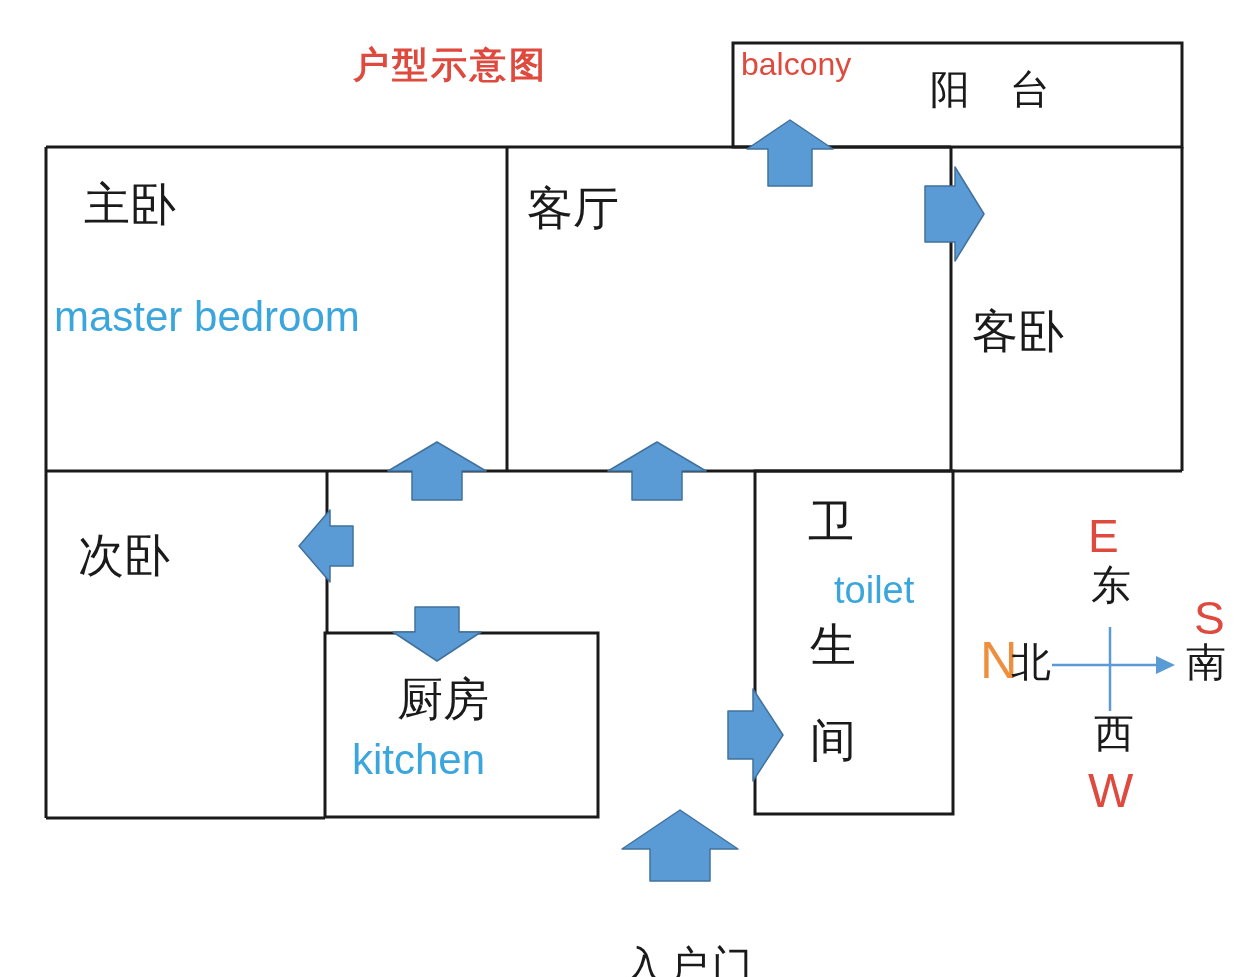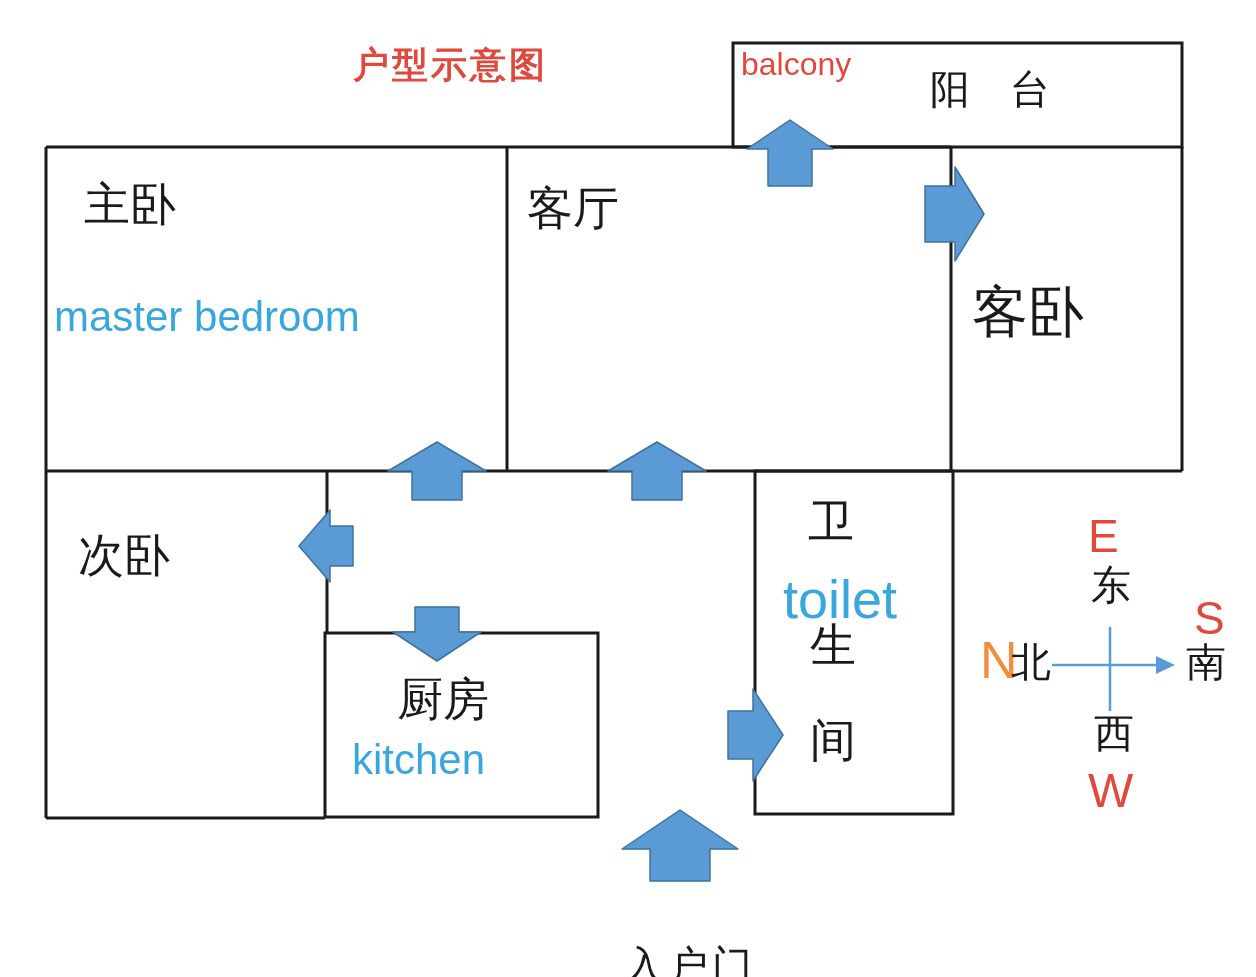--- a/index.html
+++ b/index.html
@@ -67,29 +67,29 @@
   <div class="lbl title red" style="left:353px;top:46px;">户型示意图</div>
 
   <div class="lbl red" style="left:741px;top:48px;font-size:32px;">balcony</div>
   <div class="lbl zh" style="left:930px;top:68px;font-size:40px;">阳　台</div>
 
   <div class="lbl zh" style="left:84px;top:180px;font-size:46px;">主卧</div>
   <div class="lbl en" style="left:54px;top:295px;font-size:42px;">master bedroom</div>
 
   <div class="lbl zh" style="left:527px;top:184px;font-size:46px;">客厅</div>
 
-  <div class="lbl zh" style="left:972px;top:283px;font-size:56px;">客卧</div>
+  <div class="lbl zh" style="left:972px;top:307px;font-size:46px;">客卧</div>
 
   <div class="lbl zh" style="left:78px;top:503px;font-size:46px;margin-top:28px;">次卧</div>
 
   <div class="lbl zh" style="left:397px;top:675px;font-size:46px;">厨房</div>
   <div class="lbl en" style="left:352px;top:738px;font-size:42px;">kitchen</div>
 
   <div class="lbl zh" style="left:808px;top:497px;font-size:46px;">卫</div>
-  <div class="lbl en" style="left:783px;top:571px;font-size:54px;">toilet</div>
+  <div class="lbl en" style="left:834px;top:571px;font-size:38px;">toilet</div>
   <div class="lbl zh" style="left:810px;top:621px;font-size:46px;">生</div>
   <div class="lbl zh" style="left:810px;top:716px;font-size:46px;">间</div>
 
   <div class="lbl zh" style="left:624px;top:944px;font-size:40px;letter-spacing:4px;">入户门</div>
 
   <div class="lbl red" style="left:1088px;top:512px;font-size:46px;">E</div>
   <div class="lbl zh" style="left:1091px;top:564px;font-size:40px;">东</div>
   <div class="lbl red" style="left:1194px;top:594px;font-size:46px;">S</div>
   <div class="lbl zh" style="left:1186px;top:641px;font-size:40px;">南</div>
   <div class="lbl orange" style="left:980px;top:633px;font-size:52px;">N</div>

